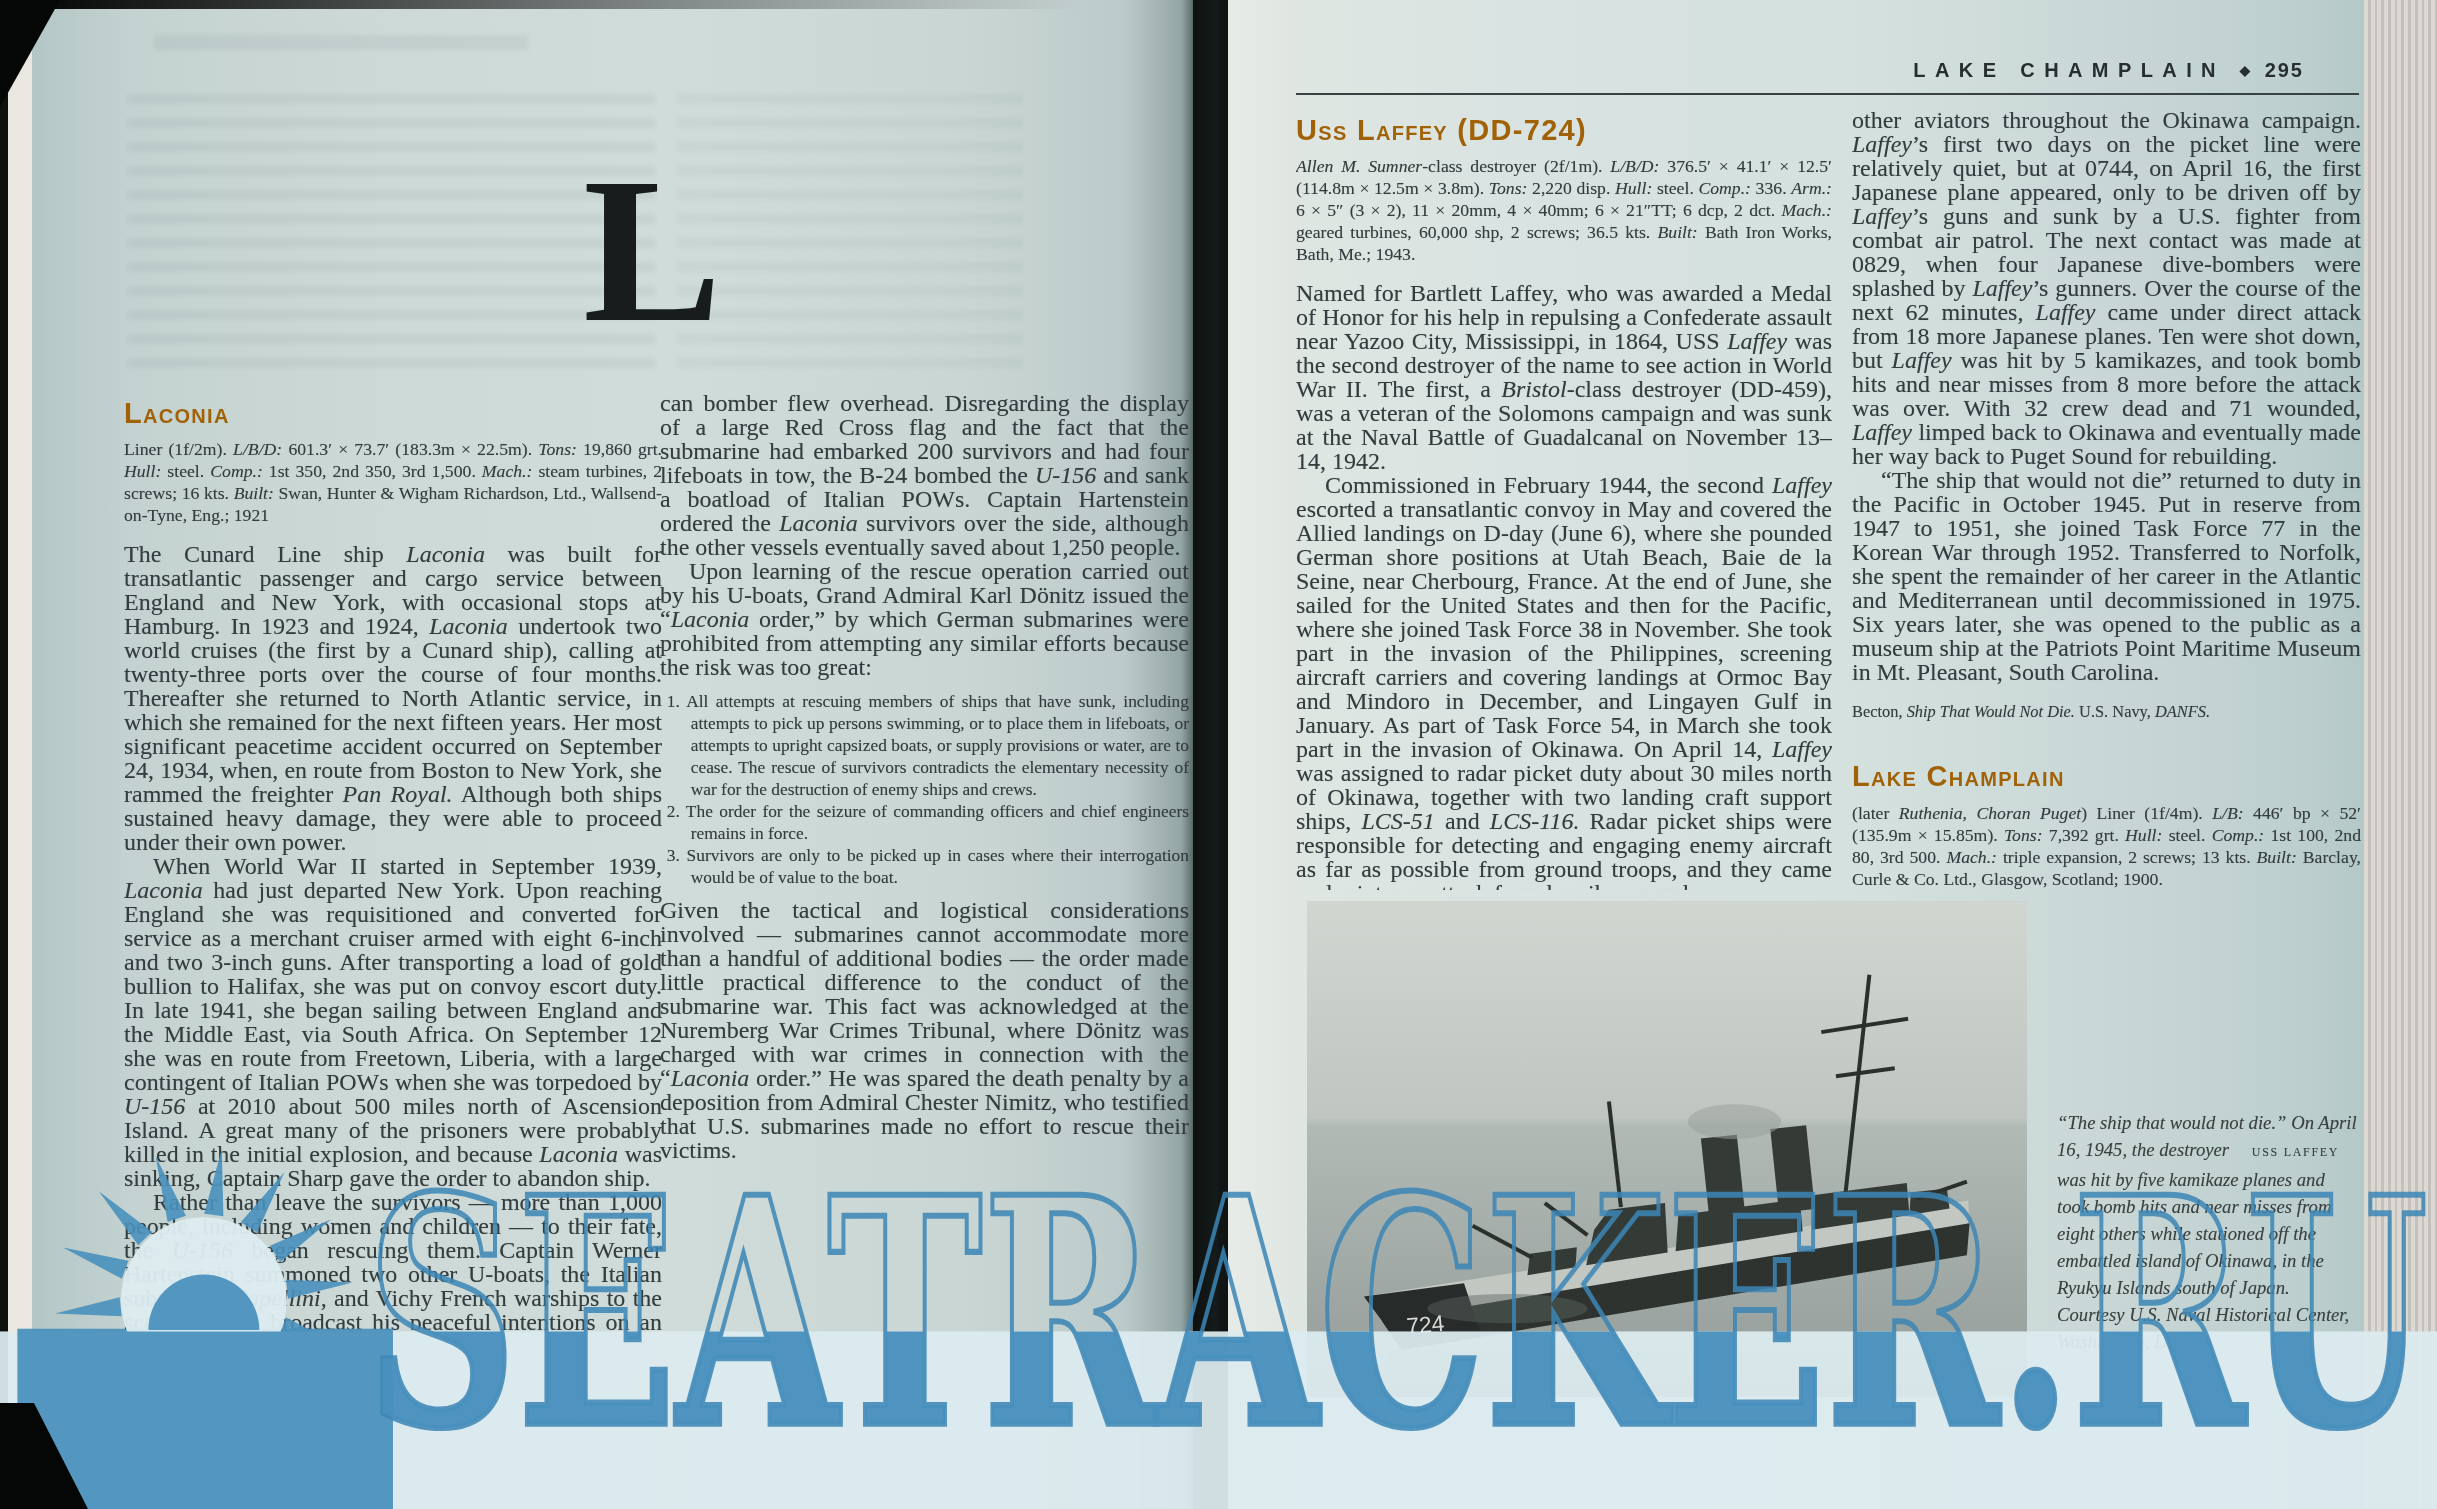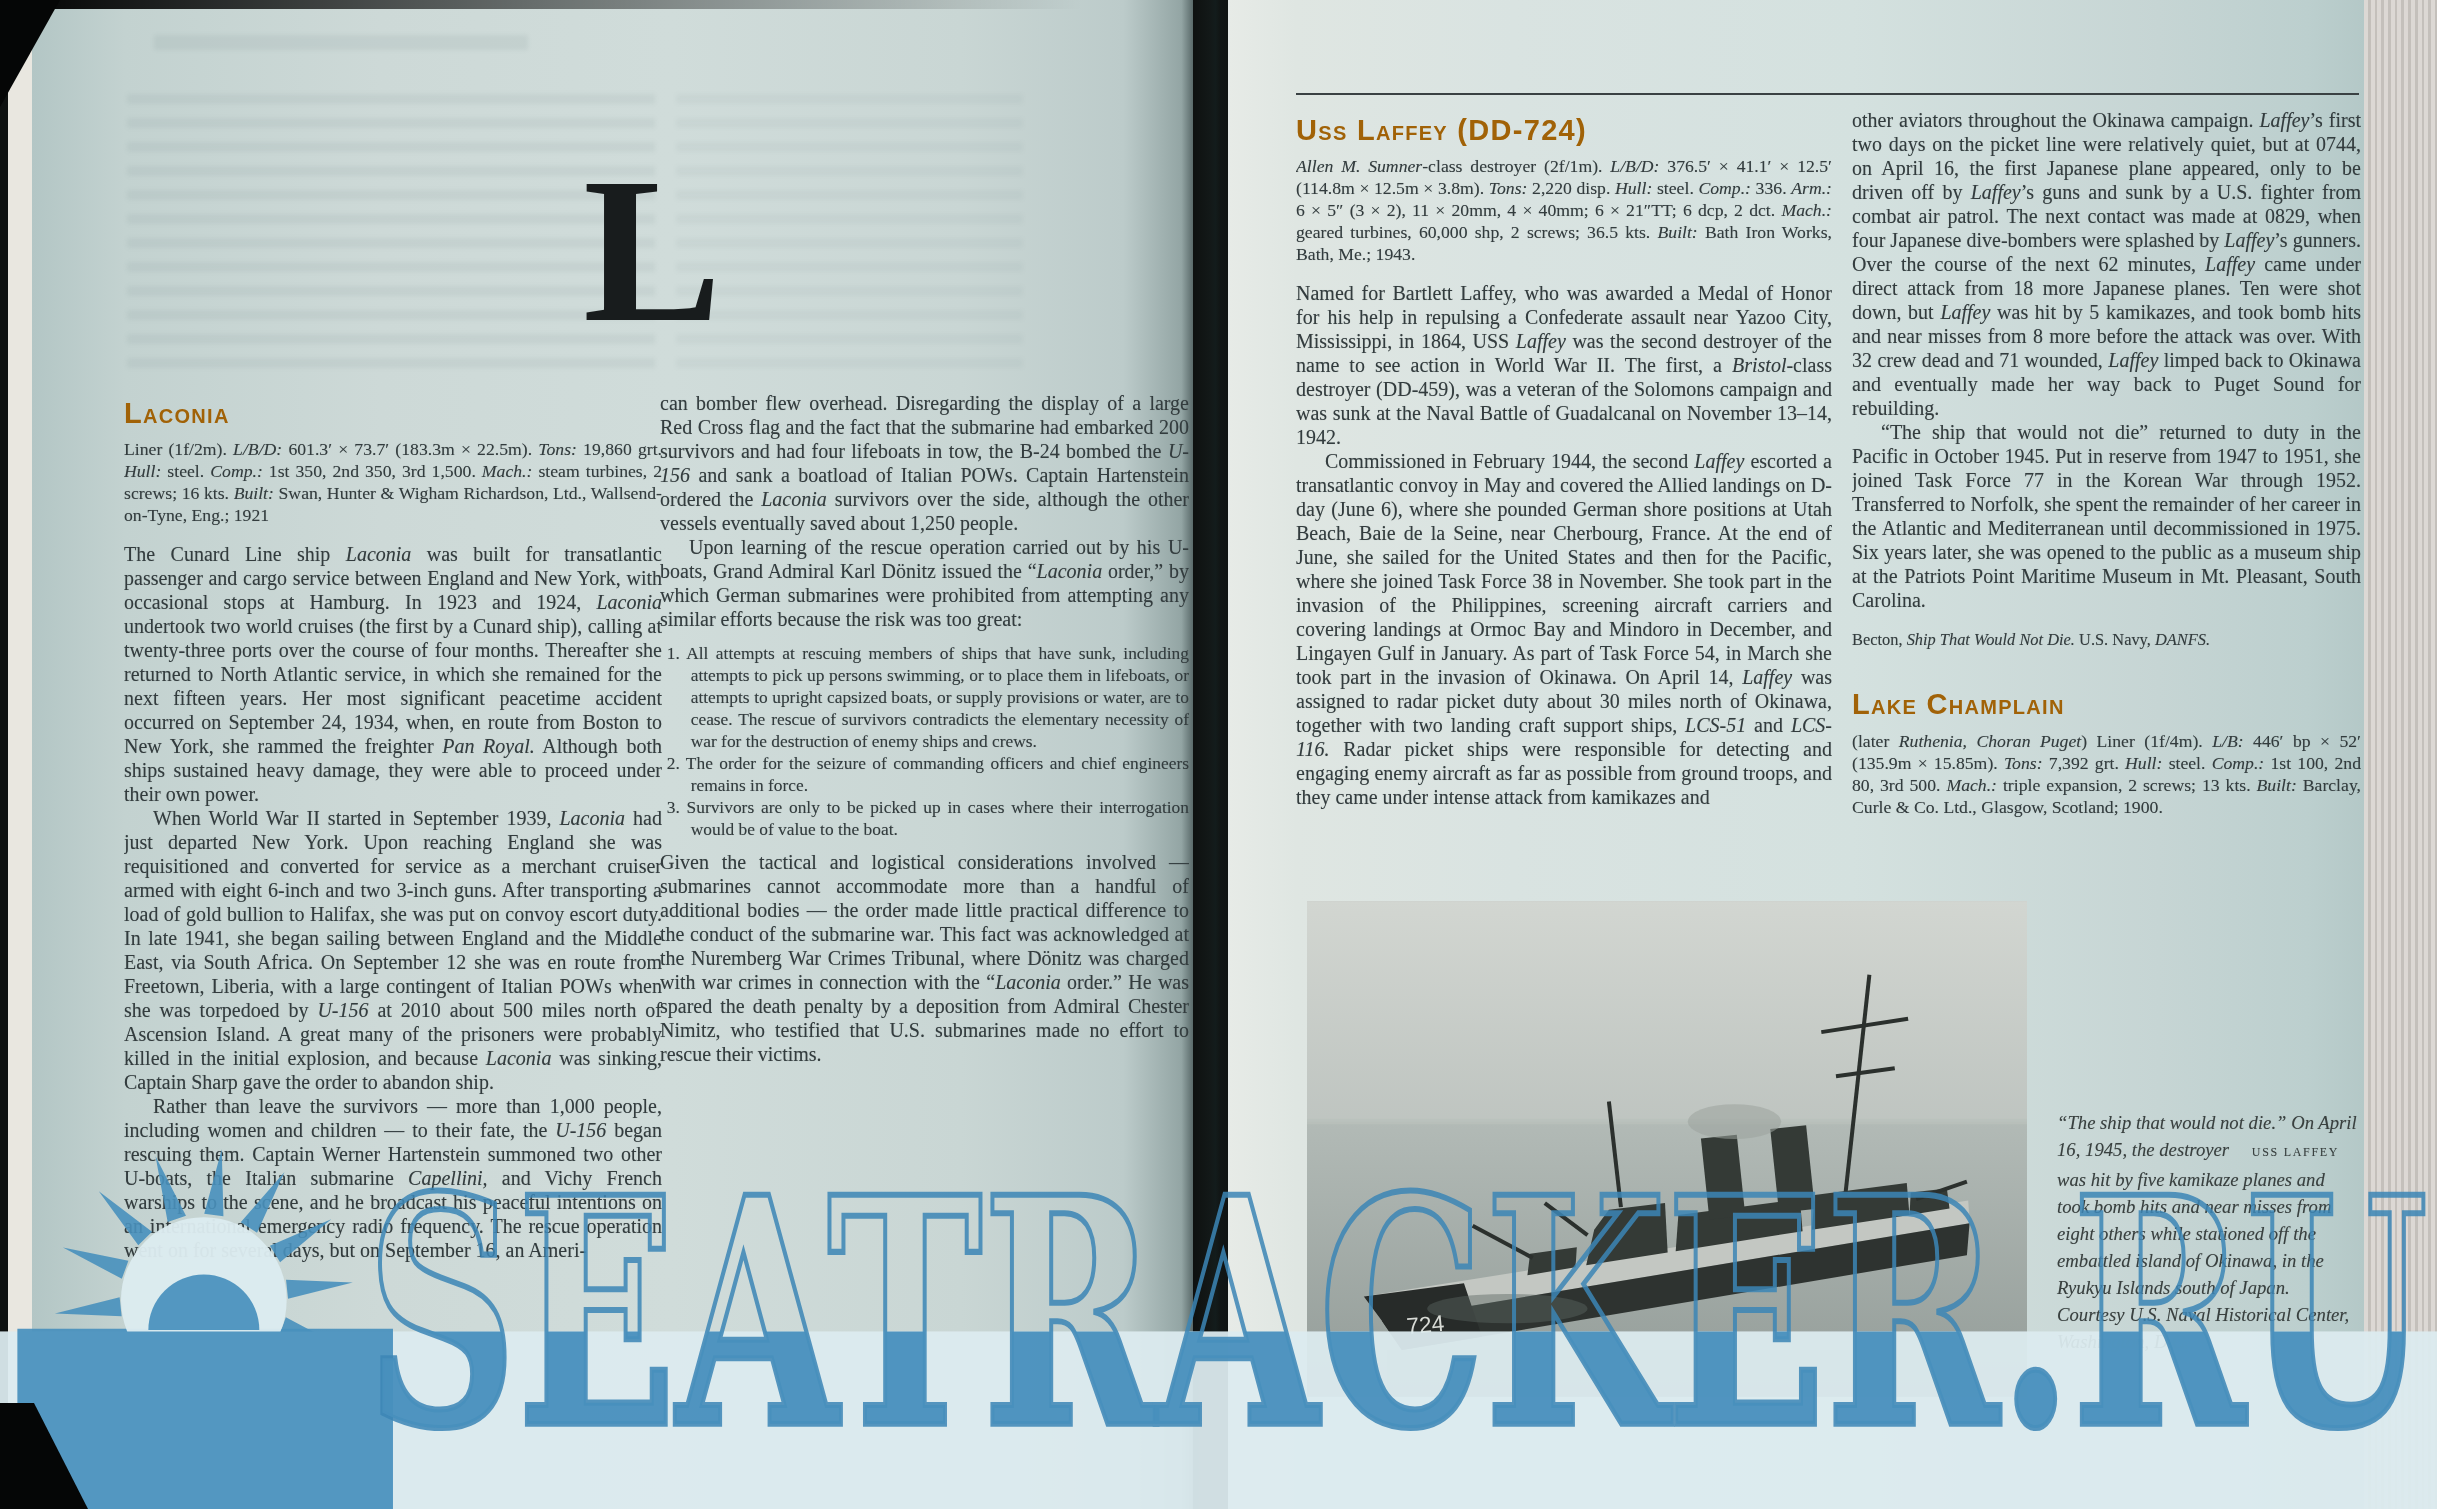--- a/index.html
+++ b/index.html
@@ -27,21 +27,21 @@
   
   .ghost{position:absolute;filter:blur(2px);pointer-events:none;}
   .ghost-a{left:127px;top:94px;width:528px;height:287px;opacity:.5;
      background:repeating-linear-gradient(180deg,rgba(96,116,120,.17) 0 10px,rgba(0,0,0,0) 10px 24px);}
   .ghost-b{left:676px;top:94px;width:347px;height:281px;opacity:.35;
      background:repeating-linear-gradient(180deg,rgba(96,116,120,.17) 0 10px,rgba(0,0,0,0) 10px 24px);}
   .ghost-c{left:154px;top:35px;width:374px;height:14.7px;opacity:.4;
      background:rgba(96,116,120,.25);}
 
   
-  .txt p{margin:0;font-size:20px;line-height:24px;text-align:justify;
+  .txt p{margin:0;font-size:24px;line-height:24px;text-align:justify;
          color:#333c3e;text-shadow:0 0 0.7px rgba(45,56,58,.35);}
   .txt p.ind{text-indent:29px;}
   .specs{font-size:17.7px !important;line-height:22px !important;margin:9.4px 0 16px 0 !important;}
   .entry-heading{margin:0;font-family:"Liberation Sans",sans-serif;font-weight:700;
      font-variant:small-caps;font-size:29px;line-height:31px;letter-spacing:1.3px;color:#a16207;}
   .order-list{margin:11.4px 0 10px 6.7px;}
   .order-item{font-size:17.4px !important;line-height:22px !important;
      padding-left:24px;text-indent:-24px !important;}
   .cite{font-size:16.4px !important;line-height:21px !important;margin-top:17.4px !important;text-align:right;}
   em{font-style:italic;}
@@ -103,20 +103,23 @@
     <p>can bomber flew overhead. Disregarding the display of a large Red Cross flag and the fact that the submarine had embarked 200 survivors and had four lifeboats in tow, the B-24 bombed the <em>U-156</em> and sank a boatload of Italian POWs. Captain Hartenstein ordered the <em>Laconia</em> survivors over the side, although the other vessels eventually saved about 1,250 people.</p>
     <p class="ind">Upon learning of the rescue operation carried out by his U-boats, Grand Admiral Karl Dönitz issued the “<em>Laconia</em> order,” by which German submarines were prohibited from attempting any similar efforts because the risk was too great:</p>
     <div class="order-list">
       <p class="order-item">1. All attempts at rescuing members of ships that have sunk, including attempts to pick up persons swimming, or to place them in lifeboats, or attempts to upright capsized boats, or supply provisions or water, are to cease. The rescue of survivors contradicts the elementary necessity of war for the destruction of enemy ships and crews.</p>
       <p class="order-item">2. The order for the seizure of commanding officers and chief engineers remains in force.</p>
       <p class="order-item">3. Survivors are only to be picked up in cases where their interrogation would be of value to the boat.</p>
     </div>
     <p>Given the tactical and logistical considerations involved — submarines cannot accommodate more than a handful of additional bodies — the order made little practical difference to the conduct of the submarine war. This fact was acknowledged at the Nuremberg War Crimes Tribunal, where Dönitz was charged with war crimes in connection with the “<em>Laconia</em> order.” He was spared the death penalty by a deposition from Admiral Chester Nimitz, who testified that U.S. submarines made no effort to rescue their victims.</p>
   </div>
 
+  <div class="running-head">
+    <span>Lake Champlain</span><span class="diamond">◆</span><span class="folio">295</span>
+  </div>
   <div class="head-rule"></div>
 
   <div class="colC txt">
     <h2 class="entry-heading">Uss Laffey (DD-724)</h2>
     <p class="specs"><em>Allen M. Sumner</em>-class destroyer (2f/1m). <em>L/B/D:</em> 376.5′ × 41.1′ × 12.5′ (114.8m × 12.5m × 3.8m). <em>Tons:</em> 2,220 disp. <em>Hull:</em> steel. <em>Comp.:</em> 336. <em>Arm.:</em> 6 × 5″ (3 × 2), 11 × 20mm, 4 × 40mm; 6 × 21″TT; 6 dcp, 2 dct. <em>Mach.:</em> geared turbines, 60,000 shp, 2 screws; 36.5 kts. <em>Built:</em> Bath Iron Works, Bath, Me.; 1943.</p>
     <p>Named for Bartlett Laffey, who was awarded a Medal of Honor for his help in repulsing a Confederate assault near Yazoo City, Mississippi, in 1864, USS <em>Laffey</em> was the second destroyer of the name to see action in World War II. The first, a <em>Bristol</em>-class destroyer (DD-459), was a veteran of the Solomons campaign and was sunk at the Naval Battle of Guadalcanal on November 13–14, 1942.</p>
     <p class="ind">Commissioned in February 1944, the second <em>Laffey</em> escorted a transatlantic convoy in May and covered the Allied landings on D-day (June 6), where she pounded German shore positions at Utah Beach, Baie de la Seine, near Cherbourg, France. At the end of June, she sailed for the United States and then for the Pacific, where she joined Task Force 38 in November. She took part in the invasion of the Philippines, screening aircraft carriers and covering landings at Ormoc Bay and Mindoro in December, and Lingayen Gulf in January. As part of Task Force 54, in March she took part in the invasion of Okinawa. On April 14, <em>Laffey</em> was assigned to radar picket duty about 30 miles north of Okinawa, together with two landing craft support ships, <em>LCS-51</em> and <em>LCS-116.</em> Radar picket ships were responsible for detecting and engaging enemy aircraft as far as possible from ground troops, and they came under intense attack from kamikazes and</p>
   </div>
 
   <div class="colD txt">

